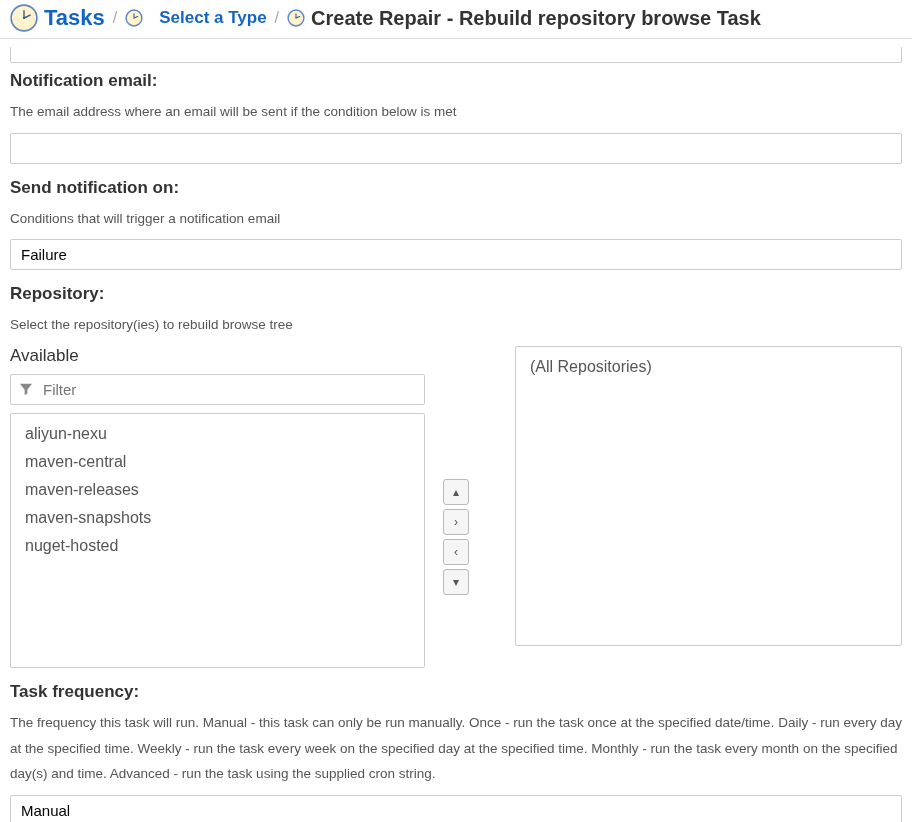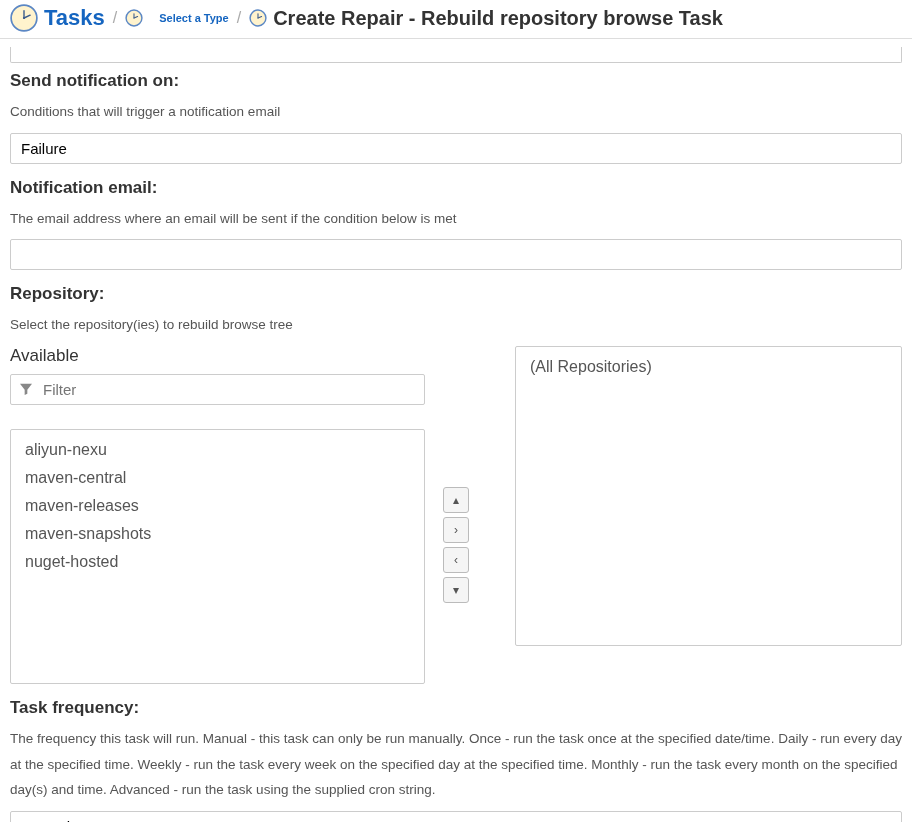--- a/index.html
+++ b/index.html
@@ -18,21 +18,21 @@
       border-bottom: 1px solid #ddd;
       gap: 8px;
     }
     .crumb {
       display: flex;
       align-items: center;
       gap: 6px;
       font-weight: 700;
     }
     .crumb.primary { color: #1565C0; font-size: 22px; }
-    .crumb.secondary { color: #1565C0; font-size: 11px; gap: 16px; }
+    .crumb.secondary { color: #1565C0; font-size: 17px; gap: 16px; }
     .crumb.tertiary { color: #333; font-size: 20px; }
     .sep { color: #aaa; font-size: 16px; font-weight: 400; }
     .clock-icon { width: 28px; height: 28px; }
     .clock-icon-sm { width: 18px; height: 18px; }
     .truncated-bar {
       margin: 8px 10px 8px 10px;
       height: 16px;
       border: 1px solid #ccc;
       border-top: none;
       border-radius: 0 0 2px 2px;
@@ -64,21 +64,21 @@
     .select { appearance: none; }
     .dual-list {
       display: flex;
       gap: 18px;
       align-items: stretch;
     }
     .col { width: 425px; display: flex; flex-direction: column; }
     .col-title { font-size: 17px; font-weight: 400; color: #333; margin-bottom: 8px; }
     .filter-wrap {
       position: relative;
-      margin-bottom: 24px;
+      margin-bottom: 8px;
     }
     .filter-input {
       padding-left: 32px;
       color: #888;
     }
     .filter-icon {
       position: absolute;
       left: 8px;
       top: 50%;
       transform: translateY(-50%);
@@ -153,29 +153,29 @@
     </svg>
     <span>Create Repair - Rebuild repository browse Task</span>
   </span>
 </div>
 
 <div class="truncated-bar"></div>
 
 <div class="content">
 
   <div class="section">
+    <div class="section-label">Notification email:</div>
+    <div class="section-help">The email address where an email will be sent if the condition below is met</div>
+    <input class="input-text" type="text" value="" style="">
+  </div>
+
+  <div class="section">
     <div class="section-label">Send notification on:</div>
     <div class="section-help">Conditions that will trigger a notification email</div>
     <input class="select" type="text" readonly="" value="Failure" style="">
-  </div>
-
-  <div class="section">
-    <div class="section-label">Notification email:</div>
-    <div class="section-help">The email address where an email will be sent if the condition below is met</div>
-    <input class="input-text" type="text" value="" style="">
   </div>
 
   <div class="section">
     <div class="section-label">Repository:</div>
     <div class="section-help">Select the repository(ies) to rebuild browse tree</div>
 
     <div class="dual-list">
       <div class="col">
         <div class="col-title">Available</div>
         <div class="filter-wrap">

